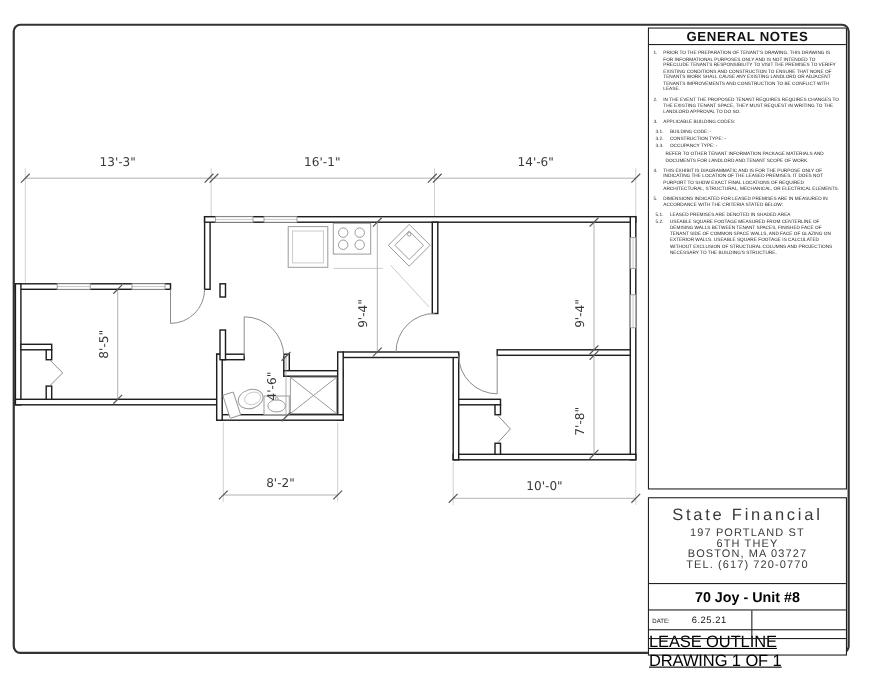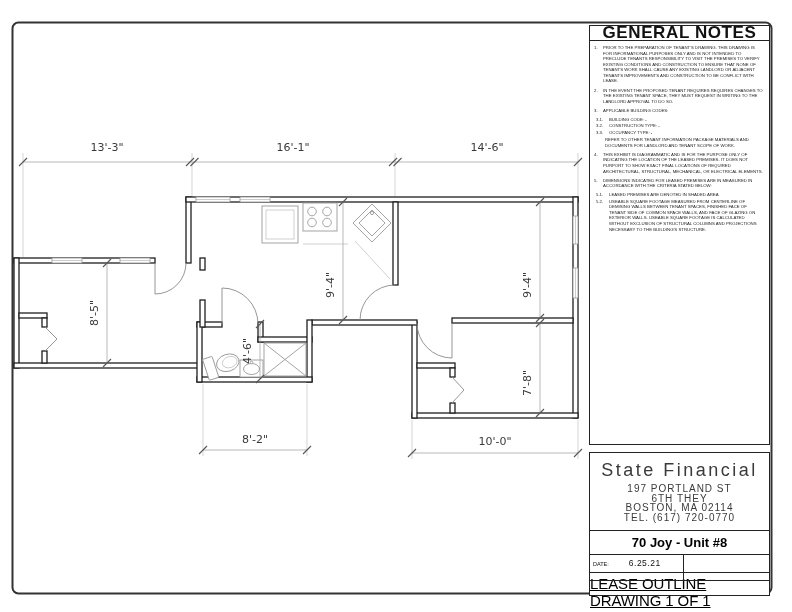--- a/index.html
+++ b/index.html
@@ -14,31 +14,31 @@
   .fixthin{stroke:#c4c4c4;stroke-width:0.8;fill:none;}
   .ext{stroke:#c2c2c2;stroke-width:0.7;}
   .dim{stroke:#9b9b9b;stroke-width:0.7;}
   .tick{stroke:#555;stroke-width:1.1;}
   .dimtext{font-family:"DejaVu Sans",sans-serif;font-size:11px;fill:#3a3a3a;}
   
   .panel{position:absolute;box-sizing:border-box;background:#fff;border:1.5px solid #222;}
   #notesPanel{left:589px;top:25px;width:181px;height:420px;}
   .notes-title{box-sizing:border-box;height:15px;border-bottom:1.2px solid #222;
     display:flex;align-items:center;justify-content:center;
-    font-size:17px;font-weight:bold;letter-spacing:.6px;color:#111;}
+    font-size:12px;font-weight:bold;letter-spacing:.6px;color:#111;}
   .notes-body{padding:4px 4px 0 4px;color:#222;}
   .note{display:flex;font-size:4.3px;line-height:1.3;margin-bottom:3.5px;}
   .note .nnum{flex:0 0 9px;}
   .note .ntext{flex:1;}
   .note.sub{margin-bottom:.8px;}
   .note.sub .nnum{flex:0 0 13px;margin-left:2px;}
   .note.cont{margin-left:11px;margin-top:2px;}
   #titleBlock{left:589px;top:452px;width:181px;height:144px;}
   .tb-company{box-sizing:border-box;height:70.5px;border-bottom:1px solid #222;text-align:center;color:#333;}
-  .tb-name{margin-top:7px;font-size:18px;letter-spacing:2.5px;color:#3a3a3a;}
+  .tb-name{margin-top:7px;font-size:15px;letter-spacing:2.5px;color:#3a3a3a;}
   .tb-addr{margin-top:3px;font-size:10px;line-height:9.5px;letter-spacing:1px;color:#3a3a3a;}
   .tb-project{box-sizing:border-box;height:24px;border-bottom:1px solid #222;display:flex;
     align-items:center;justify-content:center;font-size:13px;font-weight:bold;color:#000;}
   .tb-date{box-sizing:border-box;position:relative;height:26px;border-bottom:1px solid #222;}
   .tb-date-left{position:absolute;left:3px;top:3px;display:flex;align-items:baseline;}
   .tb-date-label{font-size:5.5px;color:#111;margin-right:3px;}
   .tb-date-value{font-size:8.5px;color:#111;letter-spacing:.5px;margin-left:17px;}
   .tb-date-vline{position:absolute;left:93px;top:0;bottom:0;border-left:1px solid #222;}
   .tb-date-hline{position:absolute;left:0;right:0;top:17px;border-top:1px solid #222;}
   .tb-footer{height:22px;display:flex;align-items:center;justify-content:center;
@@ -266,21 +266,21 @@
         </div>
   </div>
 </div>
 
 <div class="panel" id="titleBlock">
   <div class="tb-company">
     <div class="tb-name">State Financial</div>
     <div class="tb-addr">
       <div>197 PORTLAND ST</div>
       <div>6TH THEY</div>
-      <div>BOSTON, MA 02114</div>
+      <div>BOSTON, MA 03727</div>
       <div>TEL. (617) 720-0770</div>
     </div>
   </div>
   <div class="tb-project">70 Joy - Unit #8</div>
   <div class="tb-date">
     <div class="tb-date-left">
       <span class="tb-date-label">DATE:</span>
       <span class="tb-date-value">6.25.21</span>
     </div>
     <div class="tb-date-vline"></div>

